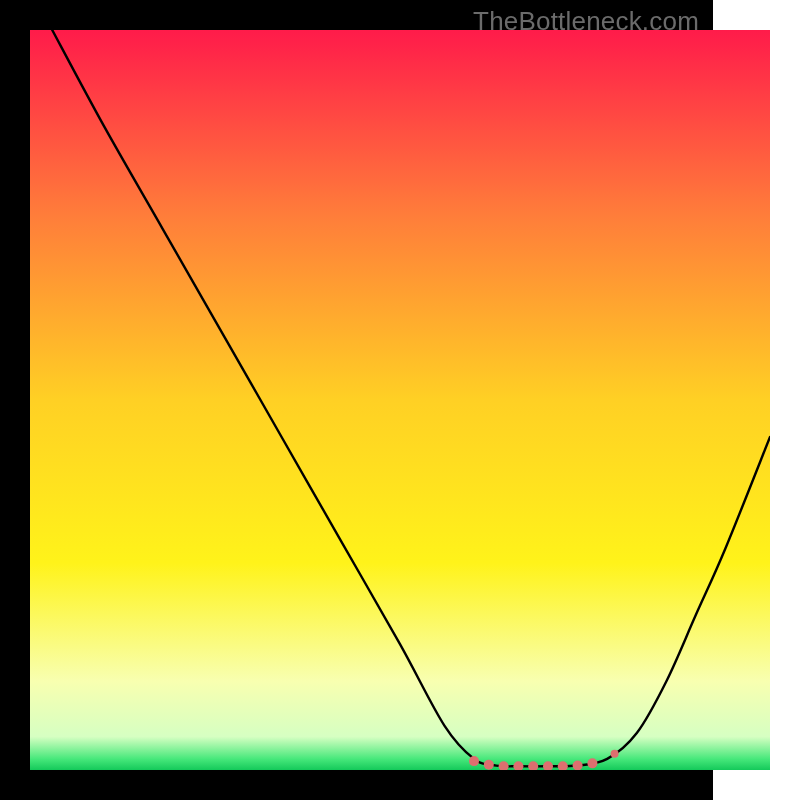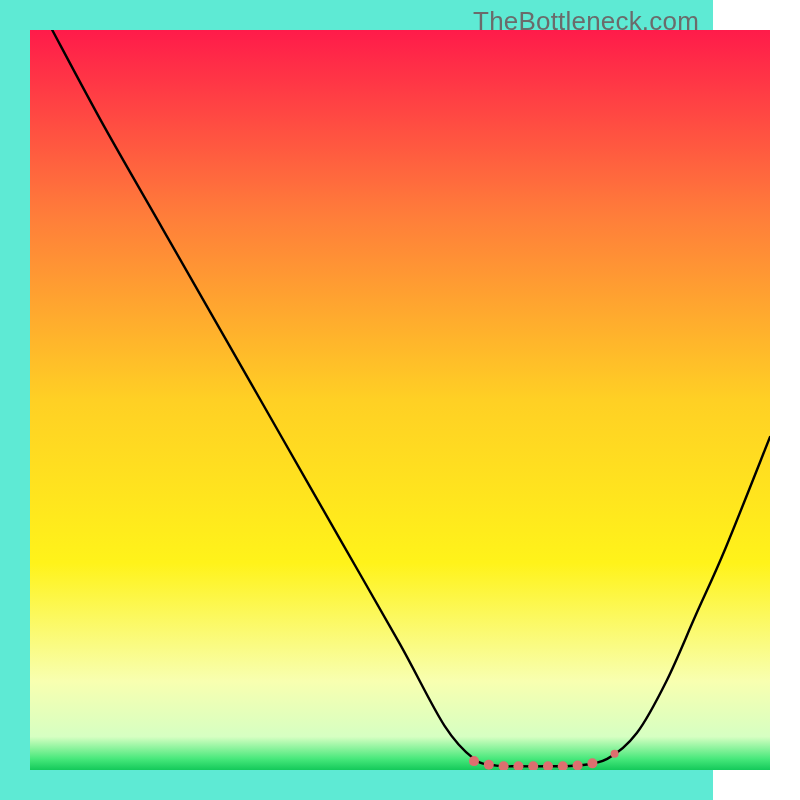--- a/index.html
+++ b/index.html
@@ -1,20 +1,20 @@
 <!DOCTYPE html>
 <html><head>
 <meta charset="utf-8">
 <style>
   * { margin: 0; padding: 0; box-sizing: border-box; }
   html, body { width: 800px; height: 800px; overflow: hidden; }
   .container {
     width: 713px;
     height: 800px;
-    background: #5eead4;
+    background: #000000;
     position: relative;
   }
   .watermark {
     position: absolute;
     top: 6px;
     right: 14px;
     color: #6b6b6b;
     font-family: Arial, Helvetica, sans-serif;
     font-size: 26px;
     font-weight: 400;

